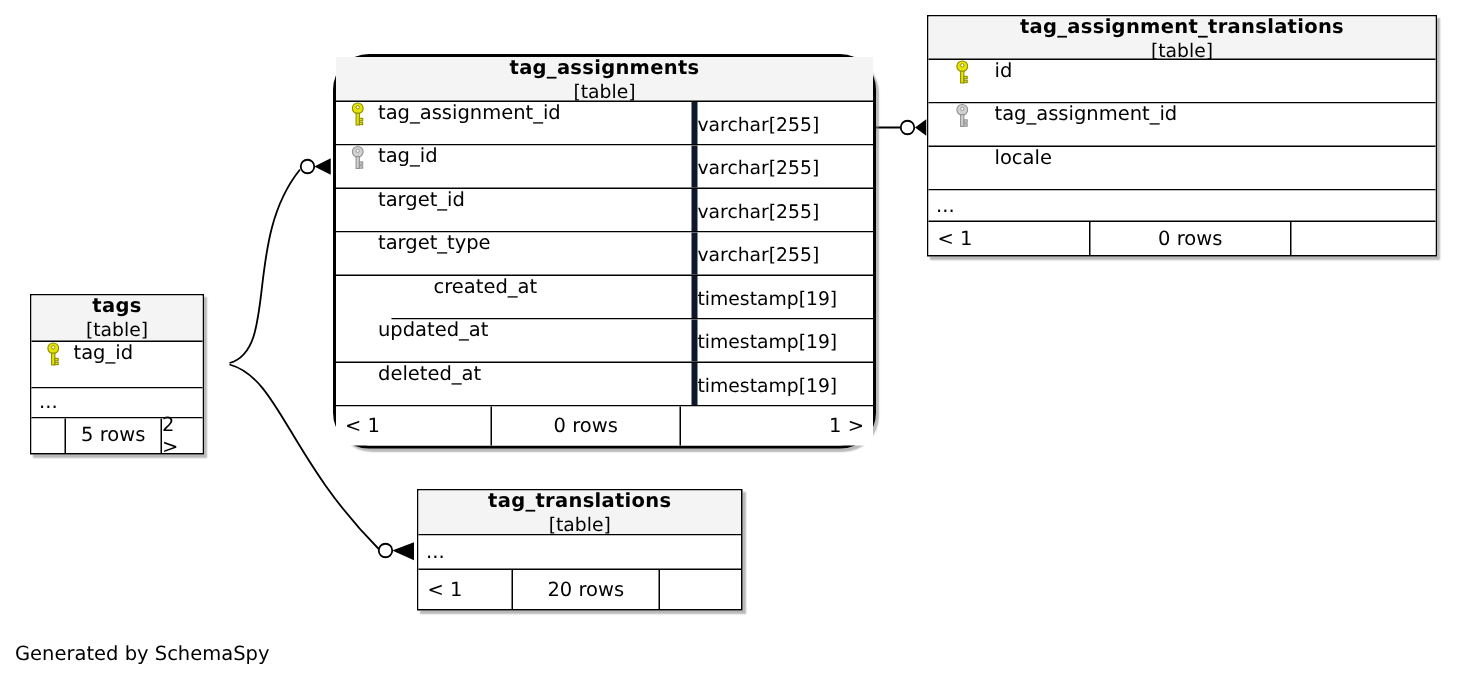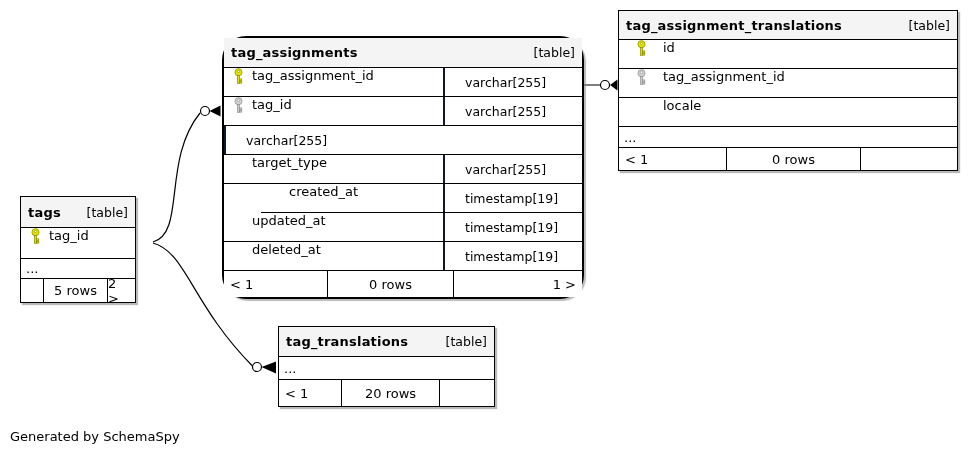--- a/index.html
+++ b/index.html
@@ -10,32 +10,32 @@
   }
   svg.rel-layer { position:absolute; left:0; top:0; z-index:0; }
   .tbl {
     position:absolute; z-index:1; background:#ffffff;
     border:1px solid #000; box-sizing:border-box;
     box-shadow:2px 2px 1px rgba(130,130,130,0.55);
   }
   .tbl.focus { border-width:2px; }
   .thead {
     display:flex; justify-content:space-between; align-items:center;
-    background:#f4f4f4; border-bottom:1px solid #000; padding:0 7px;
+    background:#f4f4f4; border-bottom:1px solid #000; padding:0 7px;flex-direction:column;
   }
   .tname { font-weight:bold; font-size:13px; letter-spacing:0.2px; }
   .tbadge { font-size:12.5px; }
   .trow { display:flex; align-items:stretch; border-bottom:1px solid #000; background:#fff; }
   .namecell { display:flex; align-items:flex-start; flex:1; min-width:0; }
   .keyslot { width:28px; display:flex; align-items:center; justify-content:center; flex:none; }
   .keyslot.wide { width:44px; }
   .colname { font-size:13px; white-space:nowrap; }
   .typecell {
-    width:117px; flex:none; border-left:2px solid #0f172a;
-    display:flex; align-items:center; padding-left:20px; font-size:12.5px; white-space:nowrap;text-align:center;
+    width:117px; flex:none; border-left:4px solid #0f172a;
+    display:flex; align-items:center; padding-left:0; font-size:12.5px; white-space:nowrap;text-align:center;
   }
   .ellrow { border-bottom:1px solid #000; display:flex; align-items:center; padding-left:5px; background:#fff; }
   .tfoot { display:flex; align-items:stretch; background:#fff; }
   .fcell { display:flex; align-items:center; box-sizing:border-box; }
   .fcell.sep { border-right:1px solid #000; }
   .f-left { justify-content:flex-start; padding-left:6px; }
   .f-center { justify-content:center; }
   .f-right { justify-content:flex-end; padding-right:6px; }
   .key-primary .k { fill:#e4e400; stroke:#8b8b00; stroke-width:0.7; }
   .key-primary .hole { fill:#ffffff; stroke:#8b8b00; stroke-width:0.6; }
@@ -131,20 +131,24 @@
             <rect class="k" x="5.6" y="10.9" width="2.2" height="1.6"></rect>
               <rect class="k" x="5.6" y="13.5" width="2.2" height="1.6"></rect>
           </svg>
         </span>
         <span class="colname">tag_id</span>
       </div>
       <div class="typecell">varchar[255]</div>
     </div>
 
     <div class="trow" style="height:28px;">
+      <div class="namecell">
+        <span class="keyslot"></span>
+        <span class="colname">target_id</span>
+      </div>
       <div class="typecell">varchar[255]</div>
     </div>
 
     <div class="trow" style="height:28px;">
       <div class="namecell">
         <span class="keyslot"></span>
         <span class="colname">target_type</span>
       </div>
       <div class="typecell">varchar[255]</div>
     </div>

